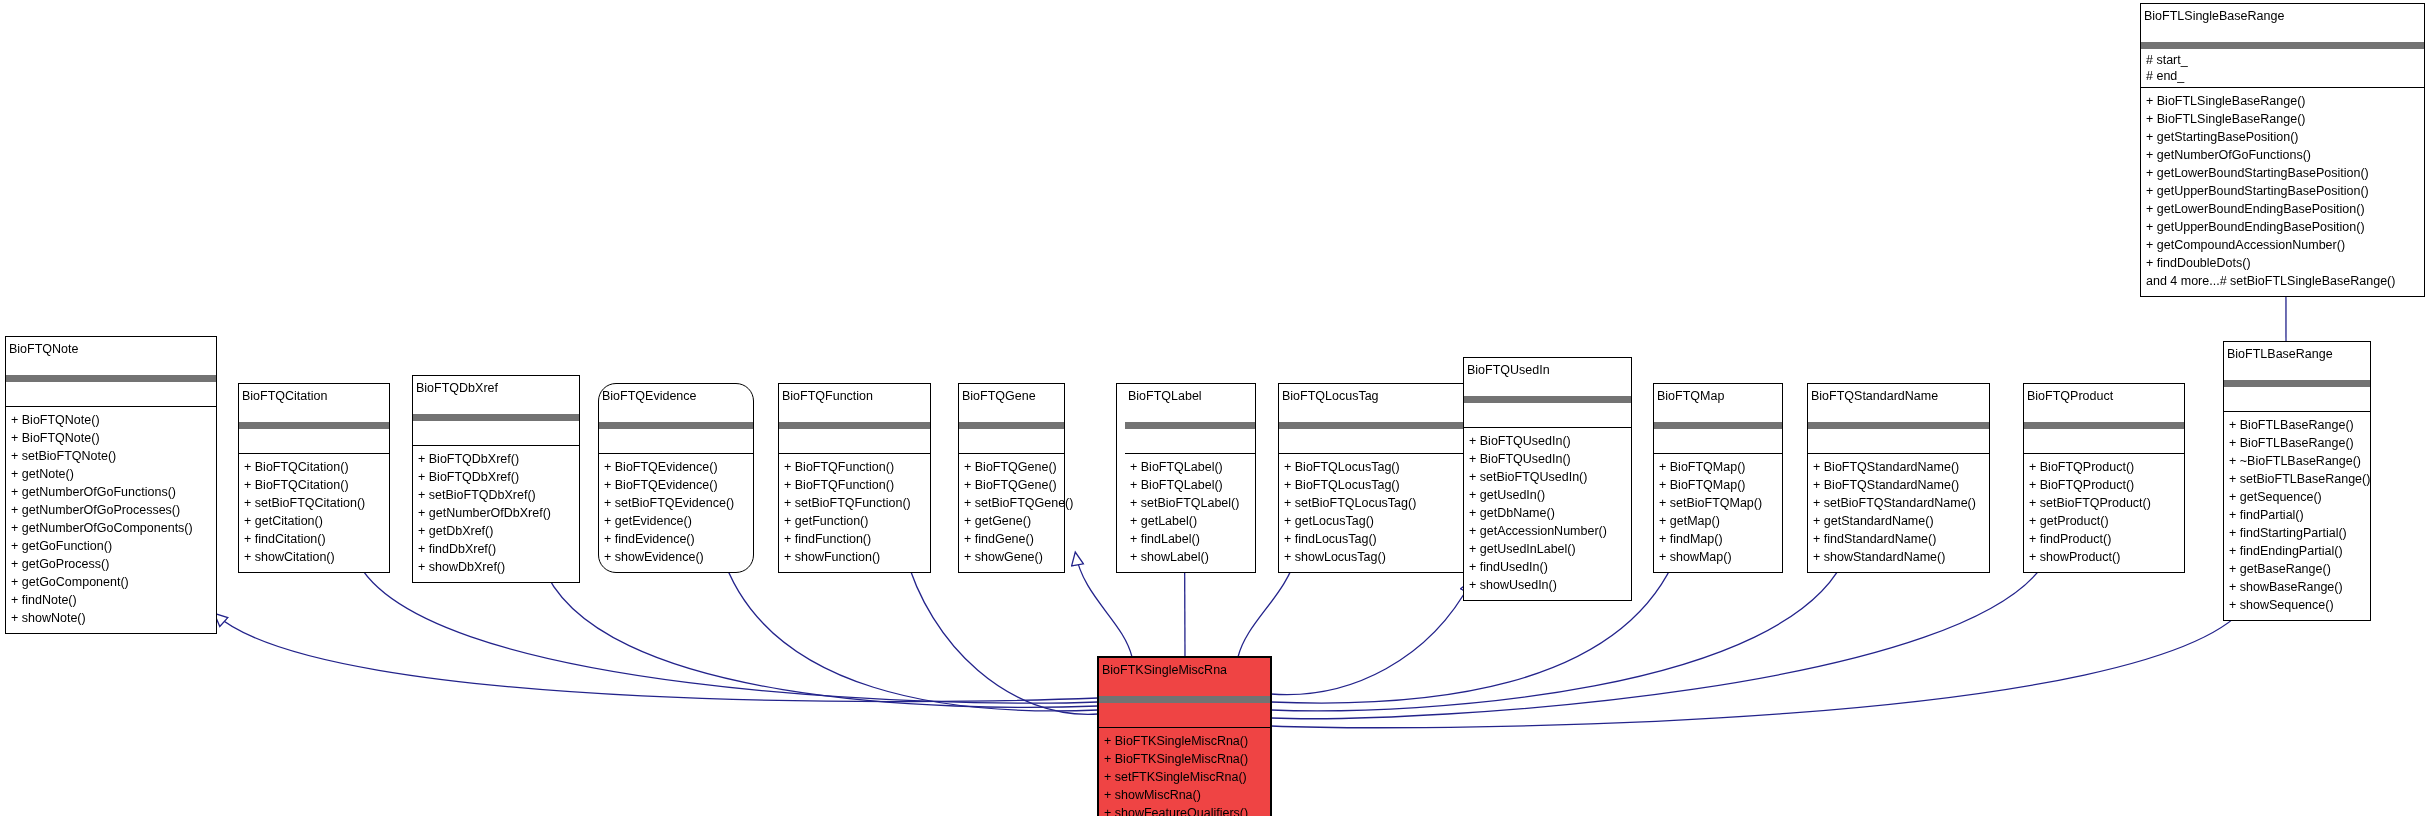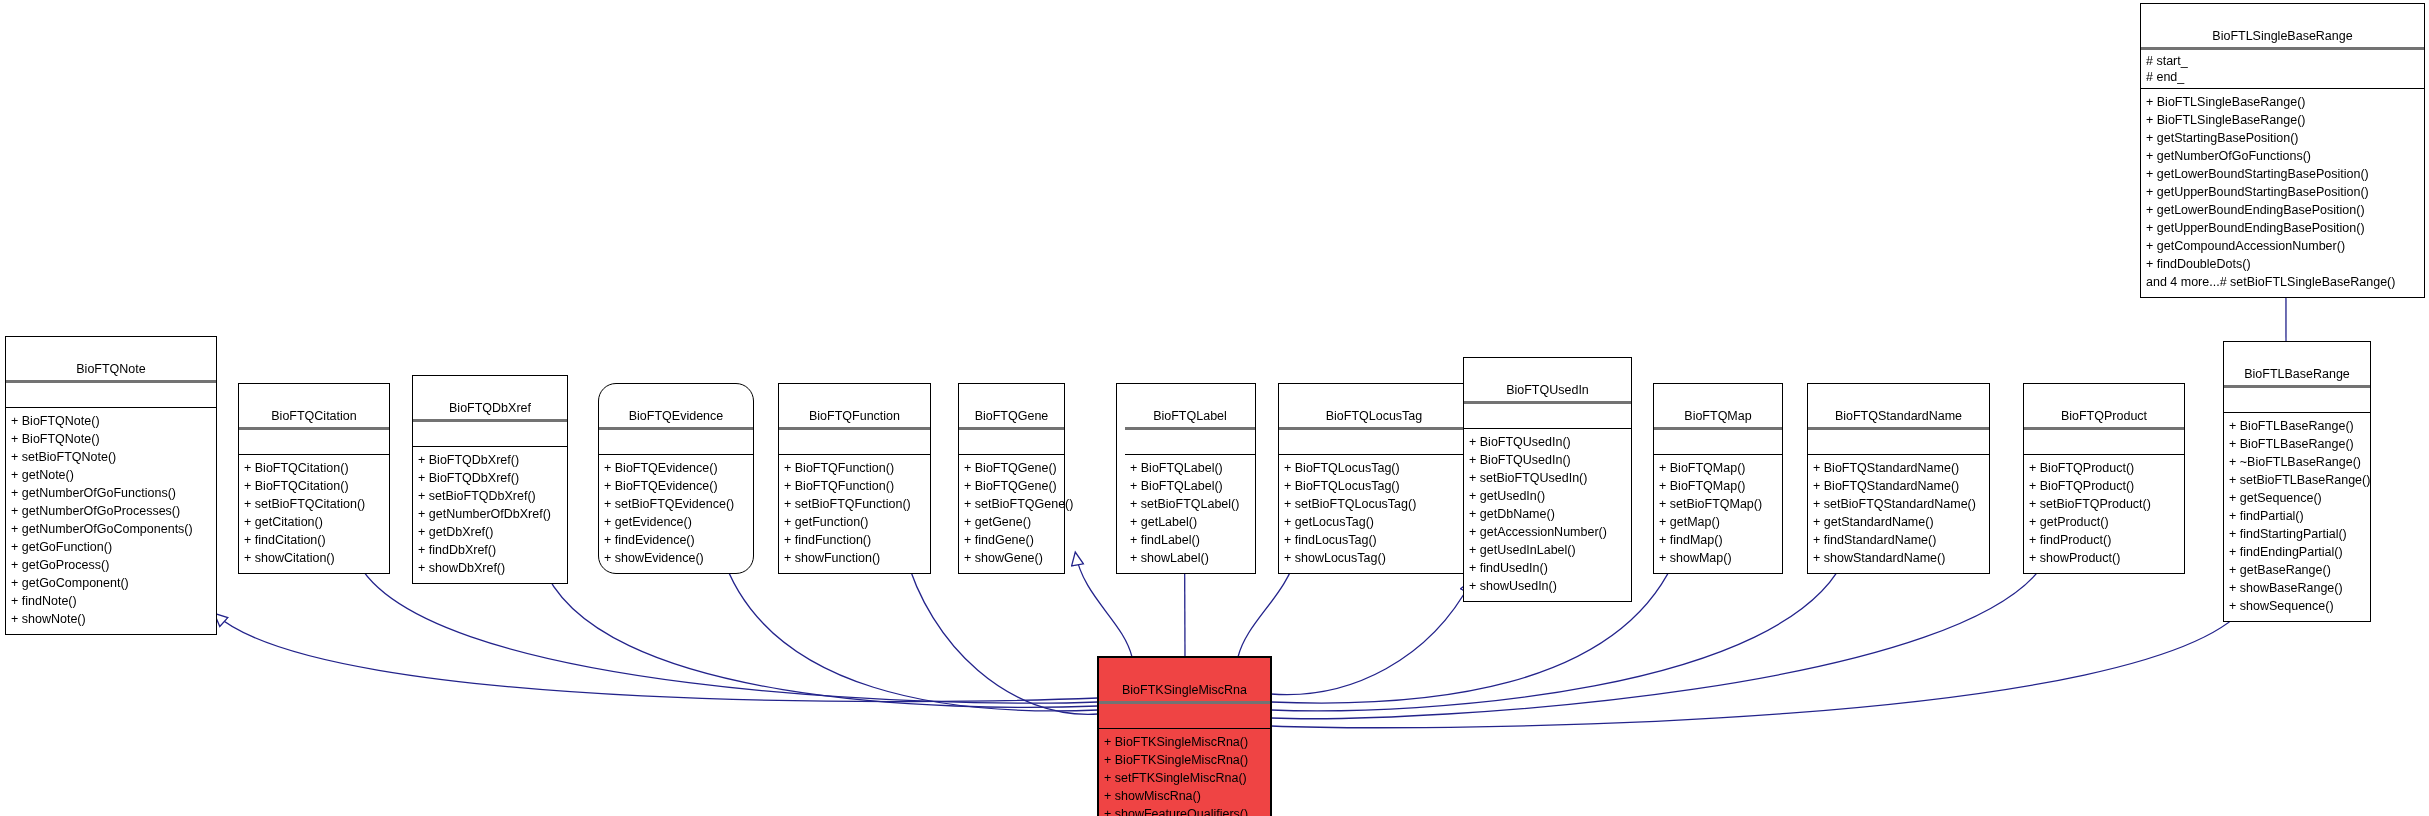--- a/index.html
+++ b/index.html
@@ -15,29 +15,28 @@
   .cls {
     position:absolute;
     box-sizing:border-box;
     background:#ffffff;
     border:1px solid #000000;
     color:#000000;
     font-size:12.5px;
   }
   .cls.highlight { background:#bfbfbf; border-width:2px; }
   .cls-title {
-    text-align:center;
     padding:5px 3px 4px 3px;
     white-space:nowrap;
-    margin-top:20px;
   }
   .cls-attrs {
-    border-top:3px solid #737373;
+    border-top:7px solid #737373;
     min-height:18px;
     padding:3px 5px 3px 5px;
+    margin-top:15px;
   }
   .cls-attrs .line { line-height:16px; white-space:nowrap; }
   .cls-methods {
     border-top:1px solid #000000;
     padding:4px 5px 6px 5px;
   }
   .cls-methods .line { line-height:18px; white-space:nowrap; }
   .edge { fill:none; stroke-width:1.3px; }
 </style>
 </head>
@@ -89,21 +88,21 @@
     <div class="cls-attrs"></div>
     <div class="cls-methods">
           <div class="line">+ BioFTQCitation()</div>
           <div class="line">+ BioFTQCitation()</div>
           <div class="line">+ setBioFTQCitation()</div>
           <div class="line">+ getCitation()</div>
           <div class="line">+ findCitation()</div>
           <div class="line">+ showCitation()</div>
         </div>
   </div>
-      <div class="cls" style="left: 412px; top: 375px; width: 156px; border-color: rgb(0, 0, 0);">
+      <div class="cls" style="left: 412px; top: 375px; width: 168px; border-color: rgb(0, 0, 0);">
     <div class="cls-title">BioFTQDbXref</div>
     <div class="cls-attrs"></div>
     <div class="cls-methods">
           <div class="line">+ BioFTQDbXref()</div>
           <div class="line">+ BioFTQDbXref()</div>
           <div class="line">+ setBioFTQDbXref()</div>
           <div class="line">+ getNumberOfDbXref()</div>
           <div class="line">+ getDbXref()</div>
           <div class="line">+ findDbXref()</div>
           <div class="line">+ showDbXref()</div>

